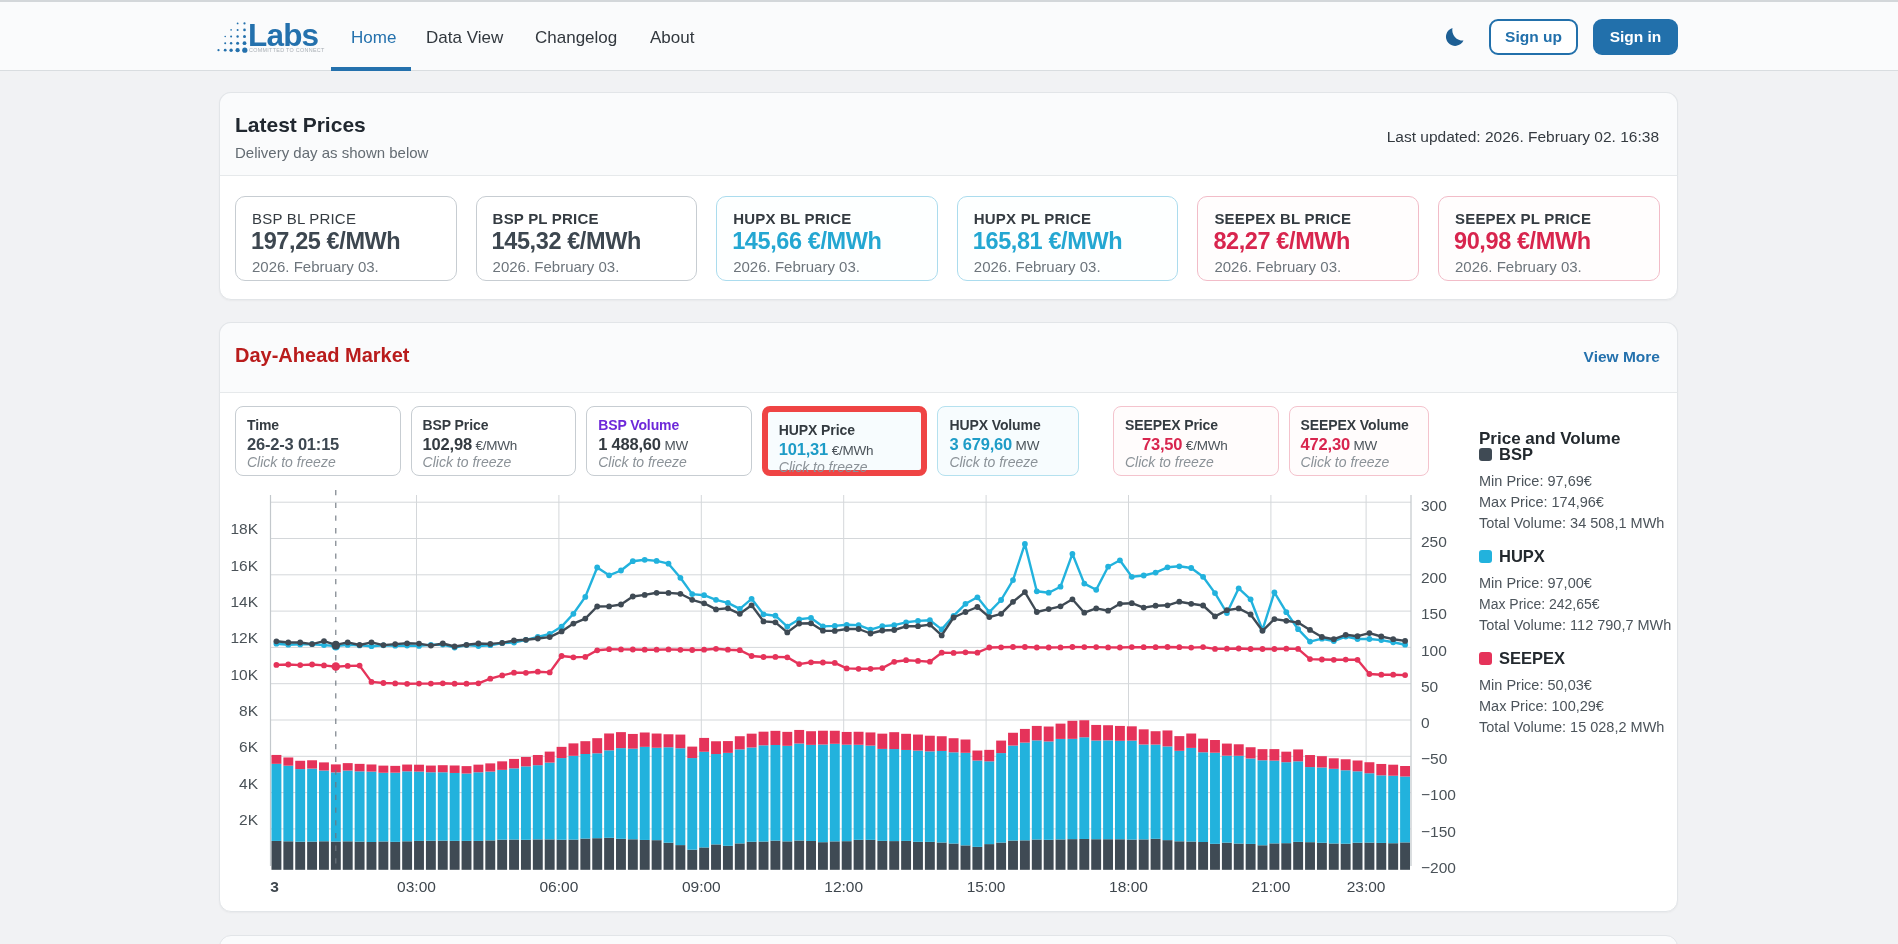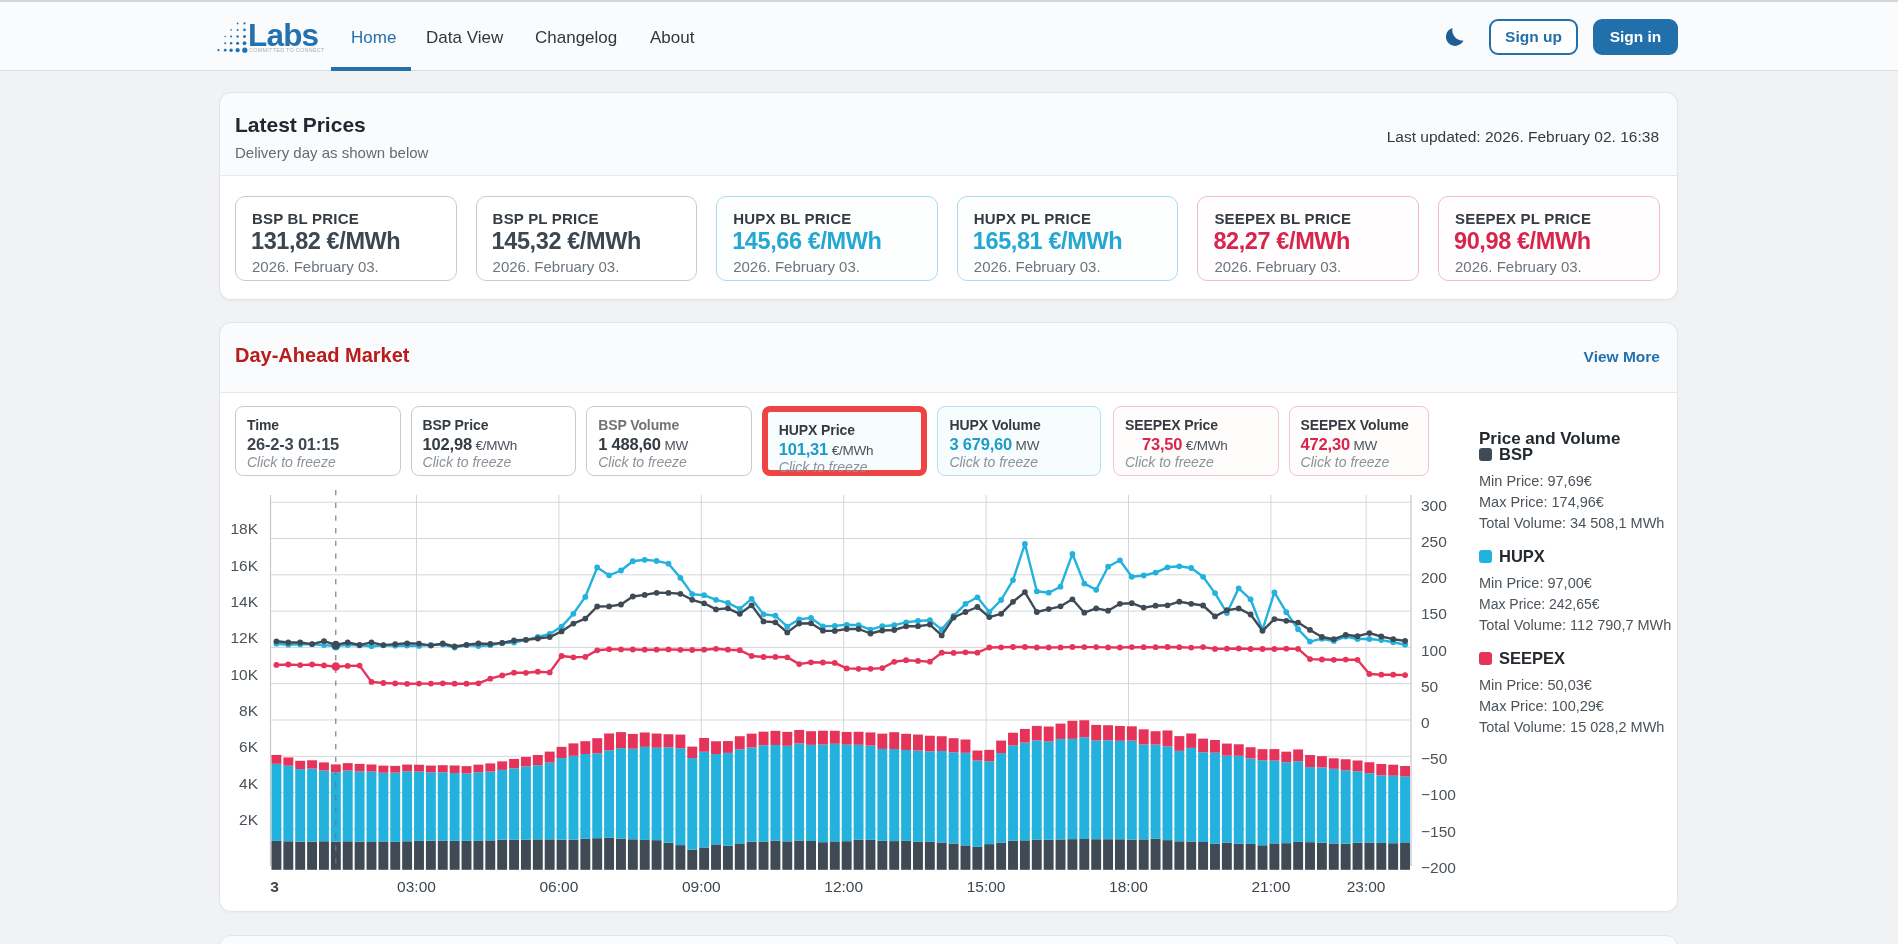--- a/index.html
+++ b/index.html
@@ -42,22 +42,22 @@
 </svg>
 <div style="position:absolute;left:1489px;top:19px;width:89px;height:36px;border:2px solid #2270ab;border-radius:9px;background:#fff;text-align:center;line-height:32px;font-size:15.5px;font-weight:bold;color:#2270ab">Sign up</div>
 <div style="position:absolute;left:1593px;top:19px;width:85px;height:36px;border-radius:9px;background:#2270ab;text-align:center;line-height:36px;font-size:15.5px;font-weight:bold;color:#fff">Sign in</div>
 
 <div class="card" style="left:219px;top:92px;width:1459px;height:208px"></div>
 <div style="position:absolute;left:219px;top:92px;width:1459px;height:84px;background:#fafbfc;border:1px solid #e2e5e8;border-bottom:1px solid #e6e9eb;border-radius:12px 12px 0 0"></div>
 <div style="position:absolute;left:235px;top:113px;font-size:21px;font-weight:bold;color:#212830">Latest Prices</div>
 <div style="position:absolute;left:235px;top:144px;font-size:15px;color:#646c73">Delivery day as shown below</div>
 <div style="position:absolute;right:239px;top:128px;font-size:15.5px;color:#343a40">Last updated: 2026. February 02. 16:38</div>
 <div style="position:absolute;left:235.0px;top:196px;width:221.5px;height:85px;border:1px solid #c7cdd2;border-radius:10px;background:#fff;box-sizing:border-box">
-    <div style="position:absolute;left:16px;top:13px;font-size:15px;font-weight:bold;color:#343b41;letter-spacing:.2px">BSP BL PRICE</div>
-    <div style="position:absolute;left:15px;top:31px;font-size:23.5px;font-weight:bold;color:#3d4750;letter-spacing:-0.4px">131,82 €/MWh</div>
+    <div style="position:absolute;left:16px;top:13px;font-size:15px;font-weight:normal;color:#343b41;letter-spacing:.2px">BSP BL PRICE</div>
+    <div style="position:absolute;left:15px;top:31px;font-size:23.5px;font-weight:bold;color:#3d4750;letter-spacing:-0.4px">197,25 €/MWh</div>
     <div style="position:absolute;left:16px;top:61px;font-size:15px;color:#6d757c">2026. February 03.</div>
   </div>
 <div style="position:absolute;left:475.6px;top:196px;width:221.5px;height:85px;border:1px solid #c7cdd2;border-radius:10px;background:#fff;box-sizing:border-box">
     <div style="position:absolute;left:16px;top:13px;font-size:15px;font-weight:bold;color:#343b41;letter-spacing:.2px">BSP PL PRICE</div>
     <div style="position:absolute;left:15px;top:31px;font-size:23.5px;font-weight:bold;color:#3d4750;letter-spacing:-0.4px">145,32 €/MWh</div>
     <div style="position:absolute;left:16px;top:61px;font-size:15px;color:#6d757c">2026. February 03.</div>
   </div>
 <div style="position:absolute;left:716.2px;top:196px;width:221.5px;height:85px;border:1px solid #abdcee;border-radius:10px;background:#fdffff;box-sizing:border-box">
     <div style="position:absolute;left:16px;top:13px;font-size:15px;font-weight:bold;color:#343b41;letter-spacing:.2px">HUPX BL PRICE</div>
     <div style="position:absolute;left:15px;top:31px;font-size:23.5px;font-weight:bold;color:#24a7d2;letter-spacing:-0.4px">145,66 €/MWh</div>
@@ -87,30 +87,30 @@
     <div style="position:absolute;left:11px;top:10px;font-size:14px;font-weight:bold;color:#343b41;letter-spacing:-0.1px">Time</div>
     <div style="position:absolute;left:11px;top:28px;font-size:16.5px;font-weight:bold;color:#3d4750;letter-spacing:-0.2px;white-space:nowrap">26-2-3 01:15</div>
     <div style="position:absolute;left:11px;top:47px;font-size:14px;font-style:italic;color:#8b9298">Click to freeze</div>
   </div>
 <div style="position:absolute;left:410.6px;top:406px;width:165.5px;height:70px;border:1px solid #c7cdd2;border-radius:8px;background:#fff;box-sizing:border-box">
     <div style="position:absolute;left:11px;top:10px;font-size:14px;font-weight:bold;color:#343b41;letter-spacing:-0.1px">BSP Price</div>
     <div style="position:absolute;left:11px;top:28px;font-size:16.5px;font-weight:bold;color:#343b41;letter-spacing:-0.2px;white-space:nowrap">102,98<span style="font-weight:normal;font-size:13.5px;color:#4c545b"> €/MWh</span></div>
     <div style="position:absolute;left:11px;top:47px;font-size:14px;font-style:italic;color:#8b9298">Click to freeze</div>
   </div>
 <div style="position:absolute;left:586.2px;top:406px;width:165.5px;height:70px;border:1px solid #c7cdd2;border-radius:8px;background:#fff;box-sizing:border-box">
-    <div style="position:absolute;left:11px;top:10px;font-size:14px;font-weight:bold;color:#737373;letter-spacing:-0.1px">BSP Volume</div>
+    <div style="position:absolute;left:11px;top:10px;font-size:14px;font-weight:bold;color:#6d28d9;letter-spacing:-0.1px">BSP Volume</div>
     <div style="position:absolute;left:11px;top:28px;font-size:16.5px;font-weight:bold;color:#343b41;letter-spacing:-0.2px;white-space:nowrap">1 488,60<span style="font-weight:normal;font-size:13.5px;color:#4c545b"> MW</span></div>
     <div style="position:absolute;left:11px;top:47px;font-size:14px;font-style:italic;color:#8b9298">Click to freeze</div>
   </div>
 <div style="position:absolute;left:761.8px;top:406px;width:165.5px;height:70px;border:6px solid #ef4444;border-radius:8px;background:#f7fcfe;box-sizing:border-box">
     <div style="position:absolute;left:11px;top:10px;font-size:14px;font-weight:bold;color:#343b41;letter-spacing:-0.1px">HUPX Price</div>
     <div style="position:absolute;left:11px;top:28px;font-size:16.5px;font-weight:bold;color:#1e9cc7;letter-spacing:-0.2px;white-space:nowrap">101,31<span style="font-weight:normal;font-size:13.5px;color:#4c545b"> €/MWh</span></div>
     <div style="position:absolute;left:11px;top:47px;font-size:14px;font-style:italic;color:#8b9298">Click to freeze</div>
   </div>
-<div style="position:absolute;left:937.4px;top:406px;width:164px;height:70px;border:1px solid #b5e1ef;border-radius:8px;background:#f7fcfe;box-sizing:border-box">
+<div style="position:absolute;left:937.4px;top:406px;width:142px;height:70px;border:1px solid #b5e1ef;border-radius:8px;background:#f7fcfe;box-sizing:border-box">
     <div style="position:absolute;left:11px;top:10px;font-size:14px;font-weight:bold;color:#343b41;letter-spacing:-0.1px">HUPX Volume</div>
     <div style="position:absolute;left:11px;top:28px;font-size:16.5px;font-weight:bold;color:#1e9cc7;letter-spacing:-0.2px;white-space:nowrap">3 679,60<span style="font-weight:normal;font-size:13.5px;color:#4c545b"> MW</span></div>
     <div style="position:absolute;left:11px;top:47px;font-size:14px;font-style:italic;color:#8b9298">Click to freeze</div>
   </div>
 <div style="position:absolute;left:1113.0px;top:406px;width:165.5px;height:70px;border:1px solid #f4c3cd;border-radius:8px;background:#fffcfc;box-sizing:border-box">
     <div style="position:absolute;left:11px;top:10px;font-size:14px;font-weight:bold;color:#343b41;letter-spacing:-0.1px">SEEPEX Price</div>
     <div style="position:absolute;left:28px;top:28px;font-size:16.5px;font-weight:bold;color:#d8254e;letter-spacing:-0.2px;white-space:nowrap">73,50<span style="font-weight:normal;font-size:13.5px;color:#4c545b"> €/MWh</span></div>
     <div style="position:absolute;left:11px;top:47px;font-size:14px;font-style:italic;color:#8b9298">Click to freeze</div>
   </div>
 <div style="position:absolute;left:1288.6px;top:406px;width:140px;height:70px;border:1px solid #f4c3cd;border-radius:8px;background:#fffcfc;box-sizing:border-box">

